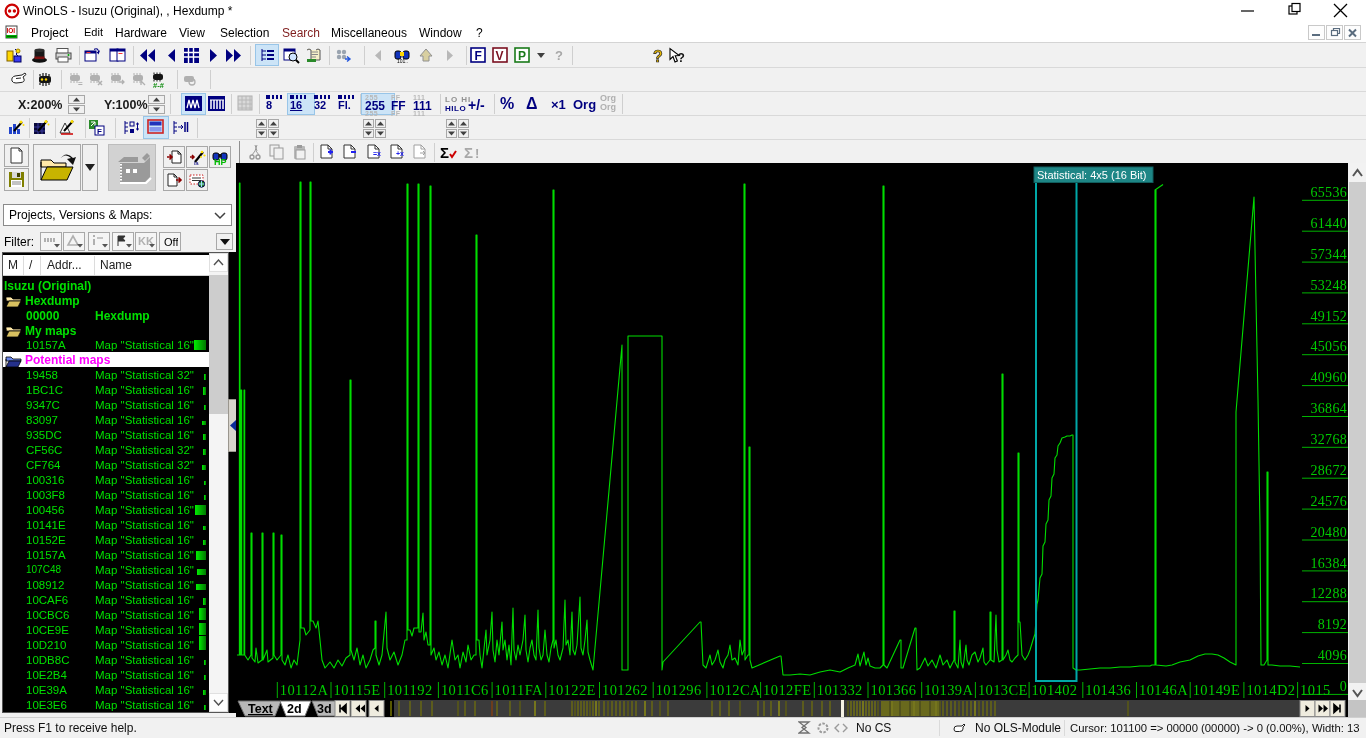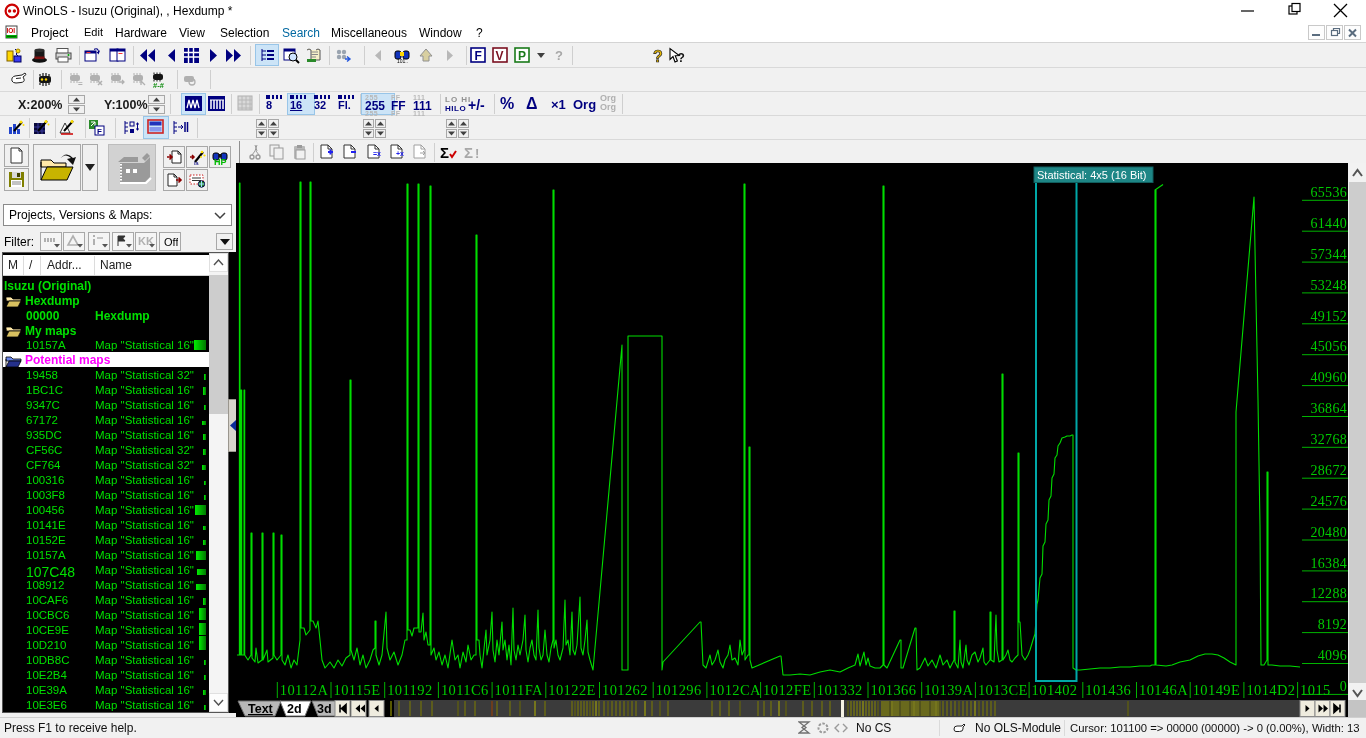--- a/index.html
+++ b/index.html
@@ -36,21 +36,21 @@
  <rect x="1" y="1" width="11" height="12" fill="#fff" stroke="#444" stroke-width="1"></rect>
  <text x="1.5" y="8" font-size="6.5" font-weight="bold" fill="#c00">IOI</text>
  <path d="M1 10 h11 v3 h-11 z" fill="#0a0"></path>
  <path d="M2 11.5 h9" stroke="#060" stroke-width="1"></path>
 </svg>
 <div class="abs" style="left:31px;top:26px;font-size:12px;color:#000;">Project</div>
 <div class="abs" style="left:84px;top:26px;font-size:11px;color:#000;">Edit</div>
 <div class="abs" style="left:115px;top:26px;font-size:12px;color:#000;">Hardware</div>
 <div class="abs" style="left:179px;top:26px;font-size:12px;color:#000;">View</div>
 <div class="abs" style="left:220px;top:26px;font-size:12px;color:#000;">Selection</div>
-<div class="abs" style="left:282px;top:26px;font-size:12px;color:#0369a1;">Search</div>
+<div class="abs" style="left:282px;top:26px;font-size:12px;color:#7f1d1d;">Search</div>
 <div class="abs" style="left:331px;top:26px;font-size:12px;color:#000;">Miscellaneous</div>
 <div class="abs" style="left:419px;top:26px;font-size:12px;color:#000;">Window</div>
 <div class="abs" style="left:476px;top:26px;font-size:12px;color:#000;">?</div>
 <div class="abs" style="left:1308px;top:25px;width:17px;height:15px;background:#fdfdfd;border:1px solid #c9c9c9;"></div>
 <div class="abs" style="left:1326px;top:25px;width:17px;height:15px;background:#fdfdfd;border:1px solid #c9c9c9;"></div>
 <div class="abs" style="left:1344px;top:25px;width:17px;height:15px;background:#fdfdfd;border:1px solid #c9c9c9;"></div>
 <svg class="abs" style="left:1308px;top:25px" width="55" height="15" viewBox="0 0 55 15">
  <line x1="4" y1="10" x2="12" y2="10" stroke="#5a6c7e" stroke-width="2"></line>
  <rect x="23.5" y="5.5" width="6" height="5" fill="none" stroke="#5a6c7e" stroke-width="1.2"></rect>
  <path d="M25.5 5 v-1.5 h6 v5 h-1.5" fill="none" stroke="#5a6c7e" stroke-width="1.2"></path>
@@ -580,21 +580,21 @@
 <div class="abs" style="left:25px;top:353px;font-size:12px;font-weight:bold;color:#ff00ff;">Potential maps</div>
 <div class="abs" style="left:26px;top:369px;font-size:11.5px;color:#00e000;">19458</div>
 <div class="abs" style="left:95px;top:369px;font-size:11.5px;color:#00e000;">Map "Statistical 32"</div>
 <div class="abs" style="left:204px;top:374px;width:2px;height:6px;background:linear-gradient(90deg,#00ee00,#007800);"></div>
 <div class="abs" style="left:26px;top:384px;font-size:11.5px;color:#00e000;">1BC1C</div>
 <div class="abs" style="left:95px;top:384px;font-size:11.5px;color:#00e000;">Map "Statistical 16"</div>
 <div class="abs" style="left:203px;top:387px;width:3px;height:8px;background:linear-gradient(90deg,#00ee00,#007800);"></div>
 <div class="abs" style="left:26px;top:399px;font-size:11.5px;color:#00e000;">9347C</div>
 <div class="abs" style="left:95px;top:399px;font-size:11.5px;color:#00e000;">Map "Statistical 16"</div>
 <div class="abs" style="left:204px;top:405px;width:2px;height:5px;background:linear-gradient(90deg,#00ee00,#007800);"></div>
-<div class="abs" style="left:26px;top:414px;font-size:11.5px;color:#00e000;">67172</div>
+<div class="abs" style="left:26px;top:414px;font-size:11.5px;color:#00e000;">83097</div>
 <div class="abs" style="left:95px;top:414px;font-size:11.5px;color:#00e000;">Map "Statistical 16"</div>
 <div class="abs" style="left:202px;top:421px;width:4px;height:4px;background:linear-gradient(90deg,#00ee00,#007800);"></div>
 <div class="abs" style="left:26px;top:429px;font-size:11.5px;color:#00e000;">935DC</div>
 <div class="abs" style="left:95px;top:429px;font-size:11.5px;color:#00e000;">Map "Statistical 16"</div>
 <div class="abs" style="left:203px;top:434px;width:3px;height:6px;background:linear-gradient(90deg,#00ee00,#007800);"></div>
 <div class="abs" style="left:26px;top:444px;font-size:11.5px;color:#00e000;">CF56C</div>
 <div class="abs" style="left:95px;top:444px;font-size:11.5px;color:#00e000;">Map "Statistical 32"</div>
 <div class="abs" style="left:203px;top:449px;width:3px;height:6px;background:linear-gradient(90deg,#00ee00,#007800);"></div>
 <div class="abs" style="left:26px;top:459px;font-size:11.5px;color:#00e000;">CF764</div>
 <div class="abs" style="left:95px;top:459px;font-size:11.5px;color:#00e000;">Map "Statistical 32"</div>
@@ -610,21 +610,21 @@
 <div class="abs" style="left:195px;top:505px;width:11px;height:10px;background:linear-gradient(90deg,#00ee00,#007800);"></div>
 <div class="abs" style="left:26px;top:519px;font-size:11.5px;color:#00e000;">10141E</div>
 <div class="abs" style="left:95px;top:519px;font-size:11.5px;color:#00e000;">Map "Statistical 16"</div>
 <div class="abs" style="left:203px;top:526px;width:3px;height:4px;background:linear-gradient(90deg,#00ee00,#007800);"></div>
 <div class="abs" style="left:26px;top:534px;font-size:11.5px;color:#00e000;">10152E</div>
 <div class="abs" style="left:95px;top:534px;font-size:11.5px;color:#00e000;">Map "Statistical 16"</div>
 <div class="abs" style="left:203px;top:540px;width:3px;height:5px;background:linear-gradient(90deg,#00ee00,#007800);"></div>
 <div class="abs" style="left:26px;top:549px;font-size:11.5px;color:#00e000;">10157A</div>
 <div class="abs" style="left:95px;top:549px;font-size:11.5px;color:#00e000;">Map "Statistical 16"</div>
 <div class="abs" style="left:196px;top:551px;width:10px;height:9px;background:linear-gradient(90deg,#00ee00,#007800);"></div>
-<div class="abs" style="left:26px;top:564px;font-size:14px;color:#00e000;">107C48</div>
+<div class="abs" style="left:26px;top:564px;font-size:10px;color:#00e000;">107C48</div>
 <div class="abs" style="left:95px;top:564px;font-size:11.5px;color:#00e000;">Map "Statistical 16"</div>
 <div class="abs" style="left:197px;top:569px;width:9px;height:6px;background:linear-gradient(90deg,#00ee00,#007800);"></div>
 <div class="abs" style="left:26px;top:579px;font-size:11.5px;color:#00e000;">108912</div>
 <div class="abs" style="left:95px;top:579px;font-size:11.5px;color:#00e000;">Map "Statistical 16"</div>
 <div class="abs" style="left:196px;top:584px;width:10px;height:6px;background:linear-gradient(90deg,#00ee00,#007800);"></div>
 <div class="abs" style="left:26px;top:594px;font-size:11.5px;color:#00e000;text-align:right;">10CAF6</div>
 <div class="abs" style="left:95px;top:594px;font-size:11.5px;color:#00e000;">Map "Statistical 16"</div>
 <div class="abs" style="left:203px;top:598px;width:3px;height:7px;background:linear-gradient(90deg,#00ee00,#007800);"></div>
 <div class="abs" style="left:26px;top:609px;font-size:11.5px;color:#00e000;">10CBC6</div>
 <div class="abs" style="left:95px;top:609px;font-size:11.5px;color:#00e000;">Map "Statistical 16"</div>

